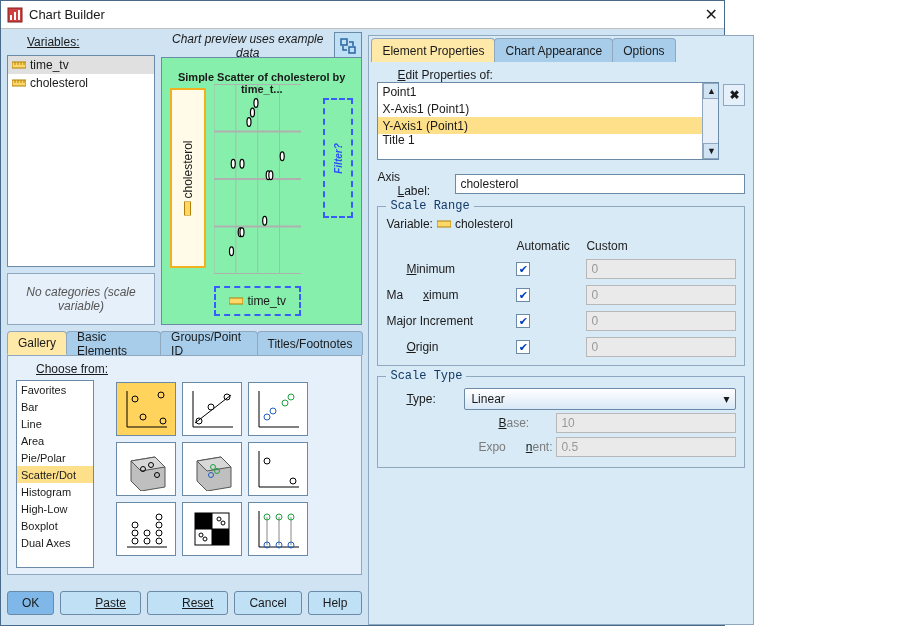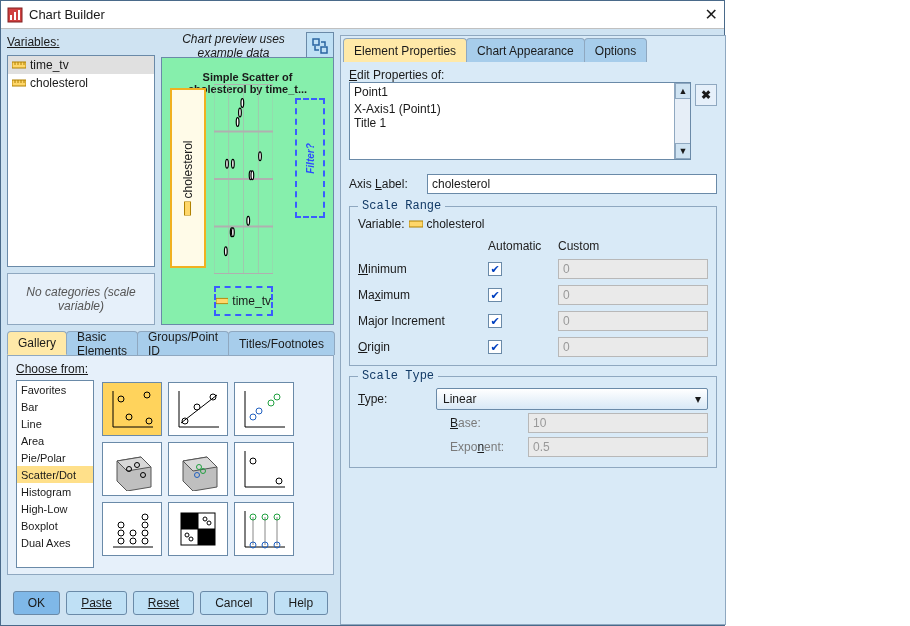--- a/index.html
+++ b/index.html
@@ -23,21 +23,21 @@
   .titlebar .title{font-size:13px;}
   .titlebar .spacer{flex:1;}
   .titlebar .close{font-size:16px;cursor:default;}
   .app-icon{width:16px;height:16px;}
   .content{flex:1;display:flex;gap:6px;padding:6px 6px 0 6px;min-height:0;}
   .left{width:552px;display:flex;flex-direction:column;gap:6px;min-height:0;}
   .right{flex:1;display:flex;flex-direction:column;min-height:0;border:1px solid var(--border2);background:var(--panel);}
   .top-area{display:flex;gap:6px;height:290px;}
   .varcol{width:148px;display:flex;flex-direction:column;gap:6px;}
   .lbl{font-size:12px;}
-  .u{text-decoration:underline;}
+  .u{text-decoration:underline;margin-left:20px;}
   .varbox{flex:1;background:#fff;border:1px solid var(--border);overflow:hidden;}
   .varitem{display:flex;align-items:center;gap:4px;height:18px;padding:0 4px;}
   .varitem.sel{background:#e0e0e0;}
   .ruler{width:14px;height:10px;}
   .catbox{height:52px;background:var(--panel2);border:1px solid var(--border2);display:flex;align-items:center;justify-content:center;text-align:center;font-style:italic;color:#555;padding:4px;}
   .preview-wrap{flex:1;display:flex;flex-direction:column;}
   .preview-hdr{display:flex;align-items:center;height:22px;}
   .preview-hdr .pt{flex:1;text-align:center;font-style:italic;}
   .chartbtn{width:28px;height:28px;background:var(--btn);border:1px solid var(--border);display:flex;align-items:center;justify-content:center;}
   .previewbox{flex:1;border:1px solid var(--border);background:#86efac;position:relative;overflow:hidden;padding:13px;}
@@ -351,20 +351,21 @@
         <div class="tab">Chart Appearance</div>
         <div class="tab">Options</div>
       </div>
       <div class="rbody">
         <div style="display:flex;align-items:flex-start;gap:4px;">
           <div style="flex:1;">
             <div class="lbl"><span class="u">E</span>dit Properties of:</div>
             <div class="editlist">
               <div class="row">Point1</div>
               <div class="row">X-Axis1 (Point1)</div>
+              <div class="row sel">Y-Axis1 (Point1)</div>
               <div class="row half">Title 1</div>
               <div class="scroll-track">
                 <div class="scroll-btn" style="top:0">▲</div>
                 <div class="scroll-btn" style="bottom:0">▼</div>
               </div>
             </div>
           </div>
           <div style="padding-top:16px;">
             <div class="del-btn">
                 <span>✖</span>

